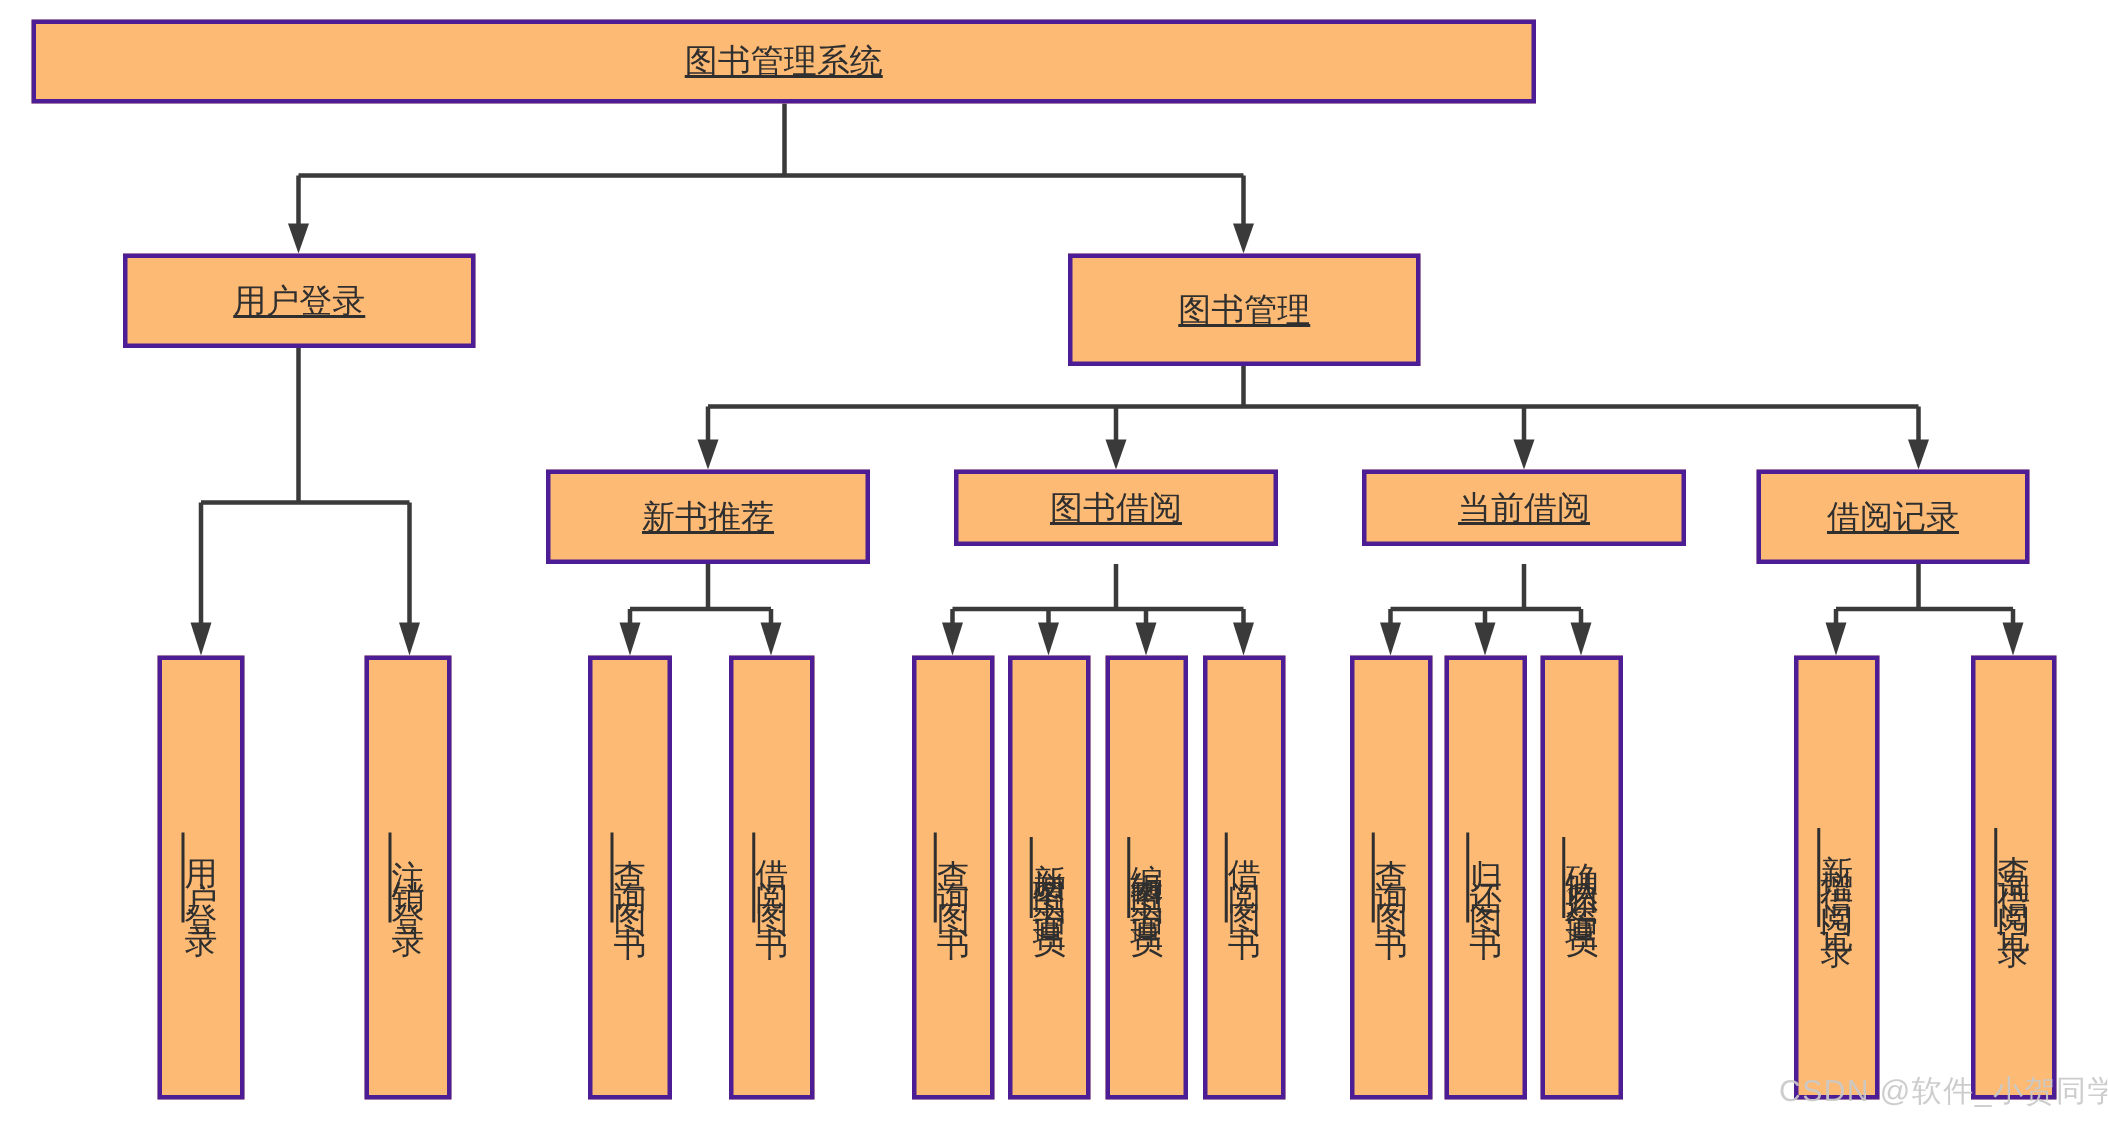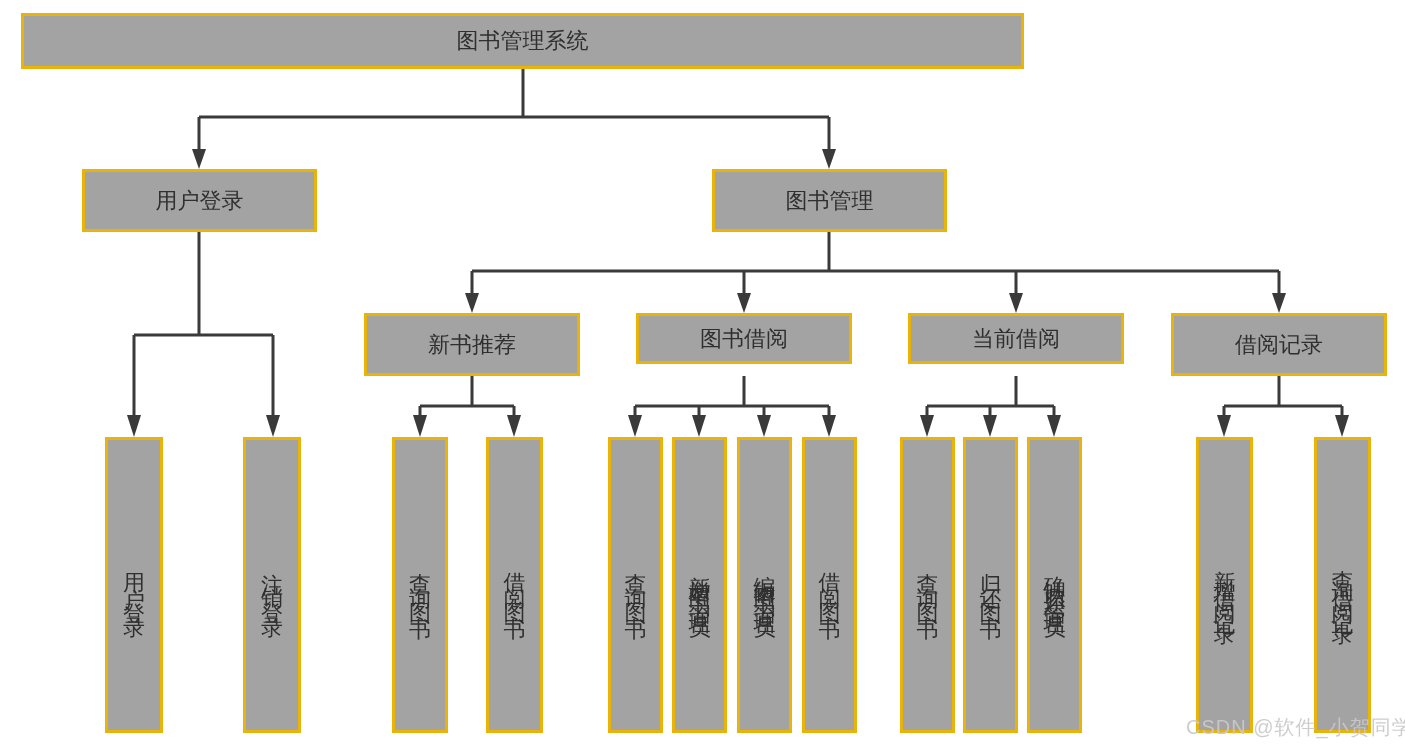--- a/index.html
+++ b/index.html
@@ -2,23 +2,23 @@
 <html><head>
 <meta charset="utf-8">
 <style>
   html,body{margin:0;padding:0;background:#ffffff;}
   #canvas{
     position:relative;width:1405px;height:747px;background:#ffffff;overflow:hidden;
     font-family:"Liberation Sans",sans-serif;
   }
   #wires{position:absolute;left:0;top:0;width:1405px;height:747px;}
   .node{
-    position:absolute;box-sizing:border-box;border:3px solid #eab308;background:#a3a3a3;
+    position:absolute;box-sizing:border-box;border:3px solid #4c1d95;background:#fdba74;
     display:flex;align-items:center;justify-content:center;
-    color:#2f2f2f;font-size:22px;line-height:1;white-space:nowrap;
+    color:#2f2f2f;font-size:22px;line-height:1;white-space:nowrap;text-decoration:underline;
   }
   .leaf span{
     writing-mode:vertical-rl;text-orientation:mixed;
     font-size:22px;color:#2f2f2f;
   }
   .sp4{letter-spacing:15px;}
   .sp6{letter-spacing:11px;}
   .sp9{letter-spacing:6px;}
   #watermark{
     position:absolute;left:1186px;top:714px;z-index:5;
@@ -66,26 +66,26 @@
       <polygon points="983,415 997,415 990,437"></polygon>
       <polygon points="1047,415 1061,415 1054,437"></polygon>
       <polygon points="1217,415 1231,415 1224,437"></polygon>
       <polygon points="1335,415 1349,415 1342,437"></polygon>
     </g>
   </svg>
 
   <div class="node" style="left:21px;top:13px;width:1003px;height:56px;">图书管理系统</div>
 
   <div class="node" style="left:82px;top:169px;width:235px;height:63px;">用户登录</div>
-  <div class="node" style="left:712px;top:169px;width:235px;height:63px;">图书管理</div>
+  <div class="node" style="left:712px;top:169px;width:235px;height:75px;">图书管理</div>
 
   <div class="node" style="left:364px;top:313px;width:216px;height:63px;">新书推荐</div>
   <div class="node" style="left:636px;top:313px;width:216px;height:51px;">图书借阅</div>
   <div class="node" style="left:908px;top:313px;width:216px;height:51px;">当前借阅</div>
-  <div class="node" style="left:1171px;top:313px;width:216px;height:63px;">借阅记录</div>
+  <div class="node" style="left:1171px;top:313px;width:182px;height:63px;">借阅记录</div>
 
   <div class="node leaf" style="left:105px;top:437px;width:58px;height:296px;">
     <span class="sp4">用户登录</span>
   </div>
   <div class="node leaf" style="left:243px;top:437px;width:58px;height:296px;">
     <span class="sp4">注销登录</span>
   </div>
 
   <div class="node leaf" style="left:392px;top:437px;width:56px;height:296px;">
     <span class="sp4">查询图书</span>

